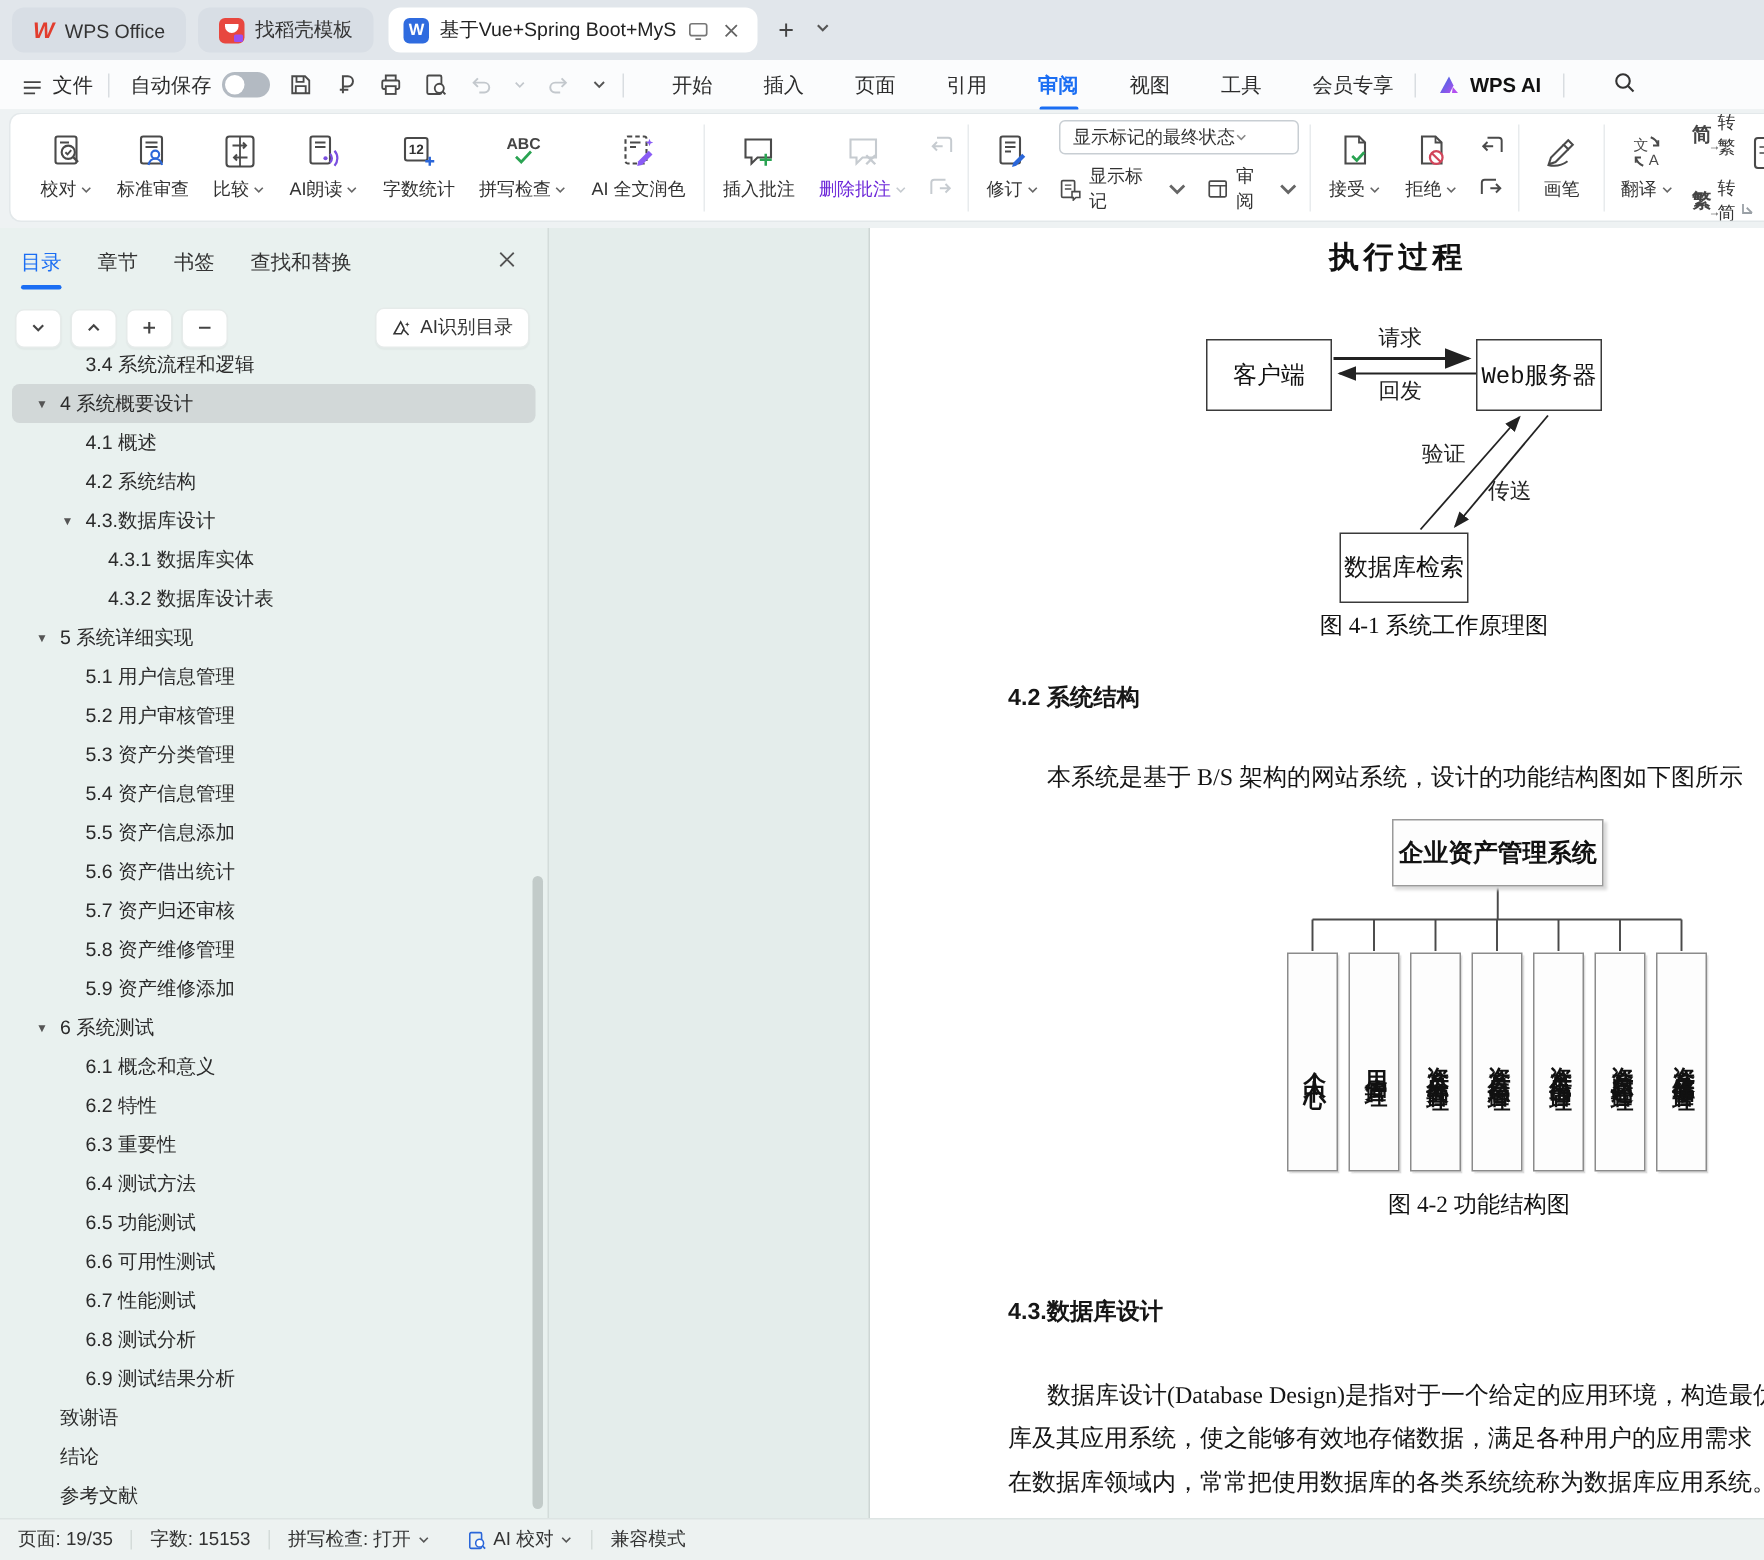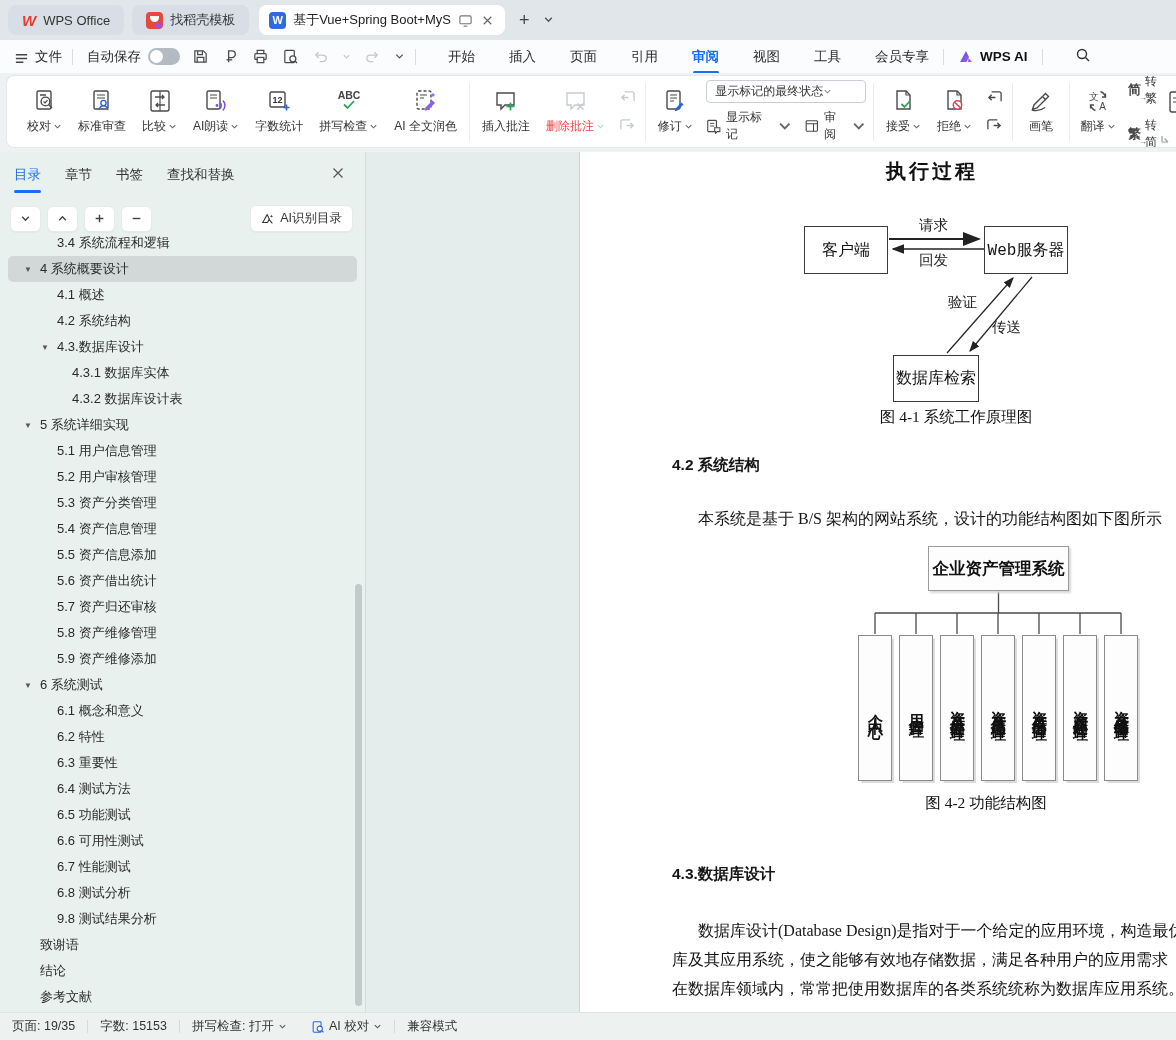--- a/index.html
+++ b/index.html
@@ -37,21 +37,21 @@
   .wps-ai { display:flex; align-items:center; gap:6px; font-weight:600; color:#111; }
   .searchbox { margin-left:18px; }
 
   
   .ribbon { position:absolute; left:0; top:73px; width:1176px; height:79px; background:#eef2f3; }
   .ribbon-panel { position:absolute; left:6px; top:2px; right:0; bottom:4px; background:#fff; border:1px solid #e3e8ea; border-right:none; border-radius:8px 0 0 8px; display:flex; align-items:center; padding-left:8px; overflow:hidden; }
   .rgroup { display:flex; align-items:center; gap:4px; padding:0 6px; height:100%; }
   .rdiv { width:1px; height:58px; background:#e8ebed; flex:0 0 auto; }
   .rbtn { display:flex; flex-direction:column; align-items:center; justify-content:center; gap:4px; padding:4px 6px; border-radius:6px; min-width:44px; }
   .rbtn .lbl { font-size:12px; color:#333; white-space:nowrap; display:flex; align-items:center; gap:2px; }
-  .rbtn.disabled .lbl { color:#ef4444; }
+  .rbtn.disabled .lbl { color:#6d28d9; }
   .rbtn svg.bic { width:26px; height:26px; }
   .dd { width:9px; height:9px; }
   .smallcol { display:flex; flex-direction:column; gap:6px; }
   .sicon-btn { width:24px; height:22px; display:flex; align-items:center; justify-content:center; }
   .sicon-btn svg { width:17px; height:17px; }
   .g3col { display:flex; flex-direction:column; gap:6px; margin-left:4px; }
   .combobox { width:160px; height:23px; border:1px solid #c8ced3; border-radius:4px; display:flex; align-items:center; padding:0 8px; font-size:12px; color:#333; background:#fff; }
   .srow { display:flex; align-items:center; gap:12px; }
   .sbtn { display:flex; align-items:center; gap:4px; font-size:12px; color:#333; }
   .sbtn svg { width:16px; height:16px; }
@@ -606,21 +606,21 @@
             <div class="toc-row lvl2">
               <span class="toc-label">6.6 可用性测试</span>
             </div>
             <div class="toc-row lvl2">
               <span class="toc-label">6.7 性能测试</span>
             </div>
             <div class="toc-row lvl2">
               <span class="toc-label">6.8 测试分析</span>
             </div>
             <div class="toc-row lvl2">
-              <span class="toc-label">9.8 测试结果分析</span>
+              <span class="toc-label">6.9 测试结果分析</span>
             </div>
             <div class="toc-row lvl1">
               <span class="toc-label">致谢语</span>
             </div>
             <div class="toc-row lvl1">
               <span class="toc-label">结论</span>
             </div>
             <div class="toc-row lvl1">
               <span class="toc-label">参考文献</span>
             </div>

